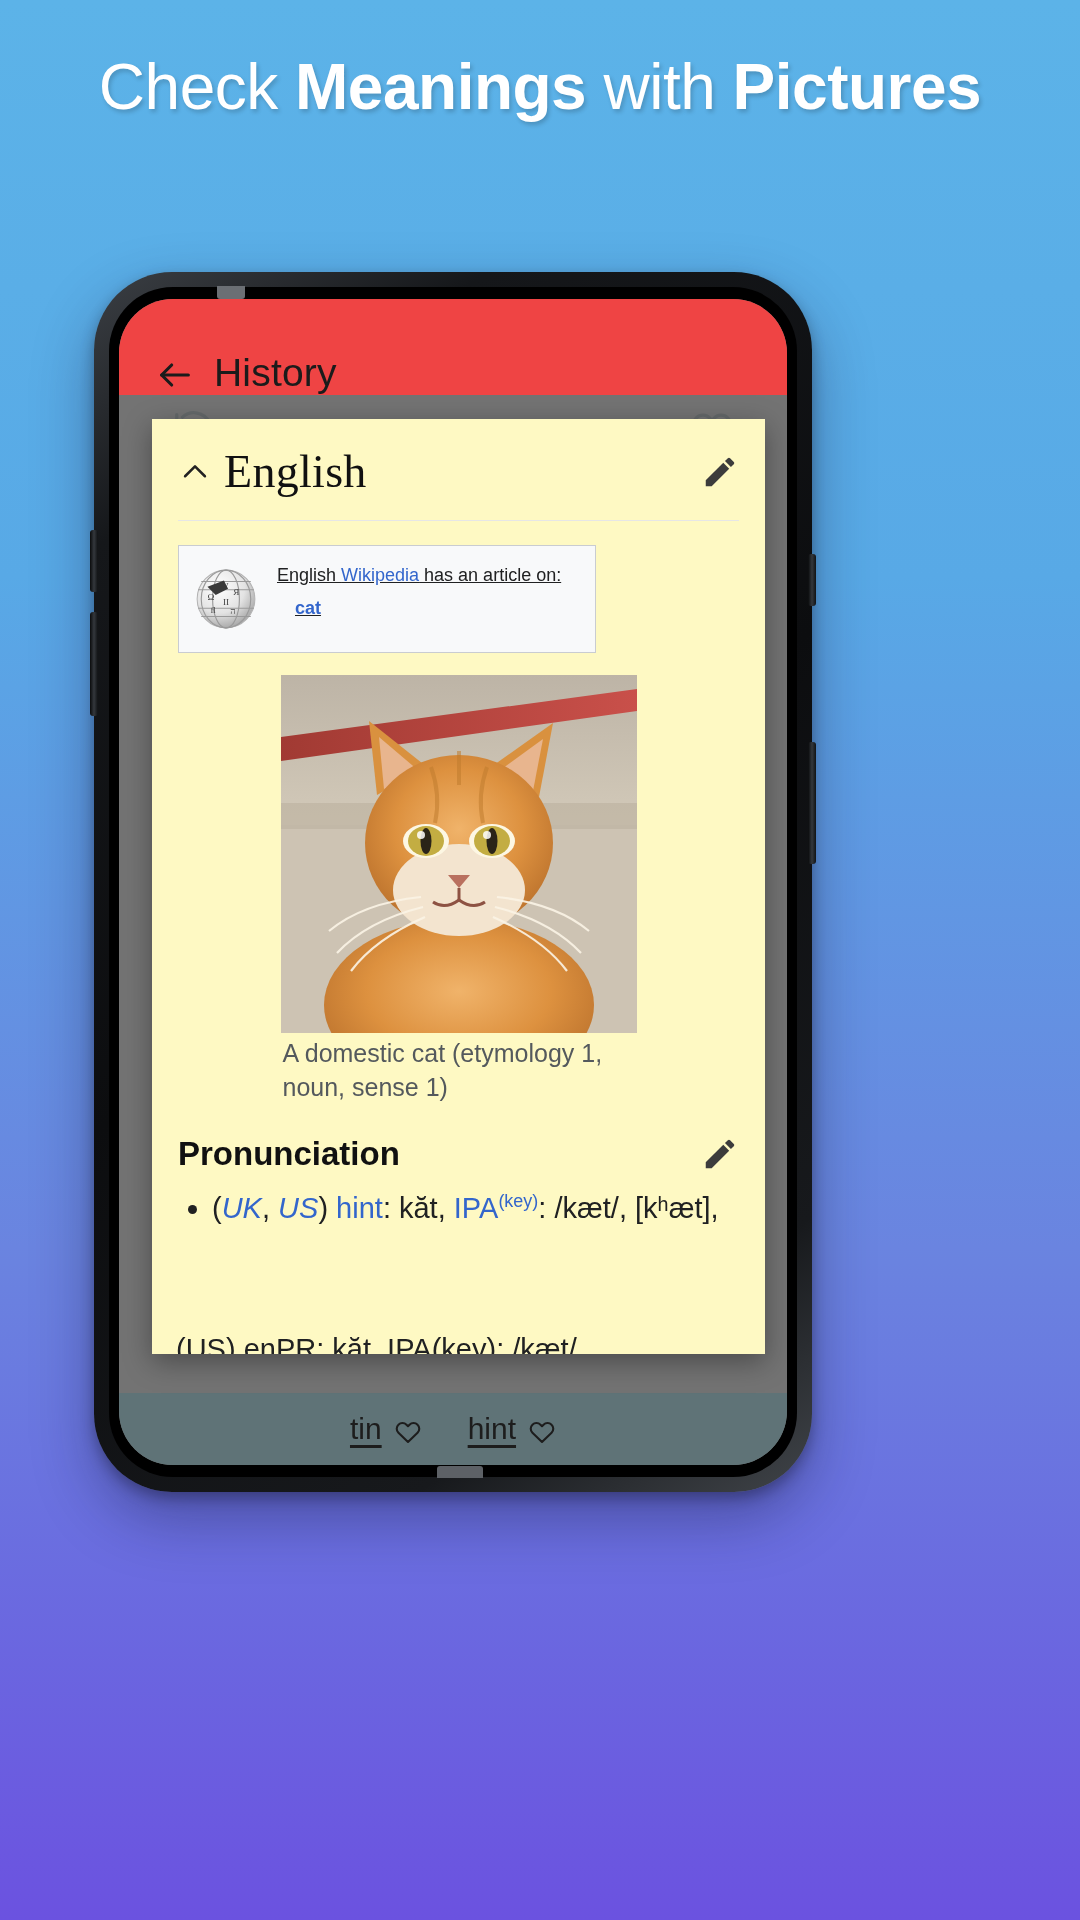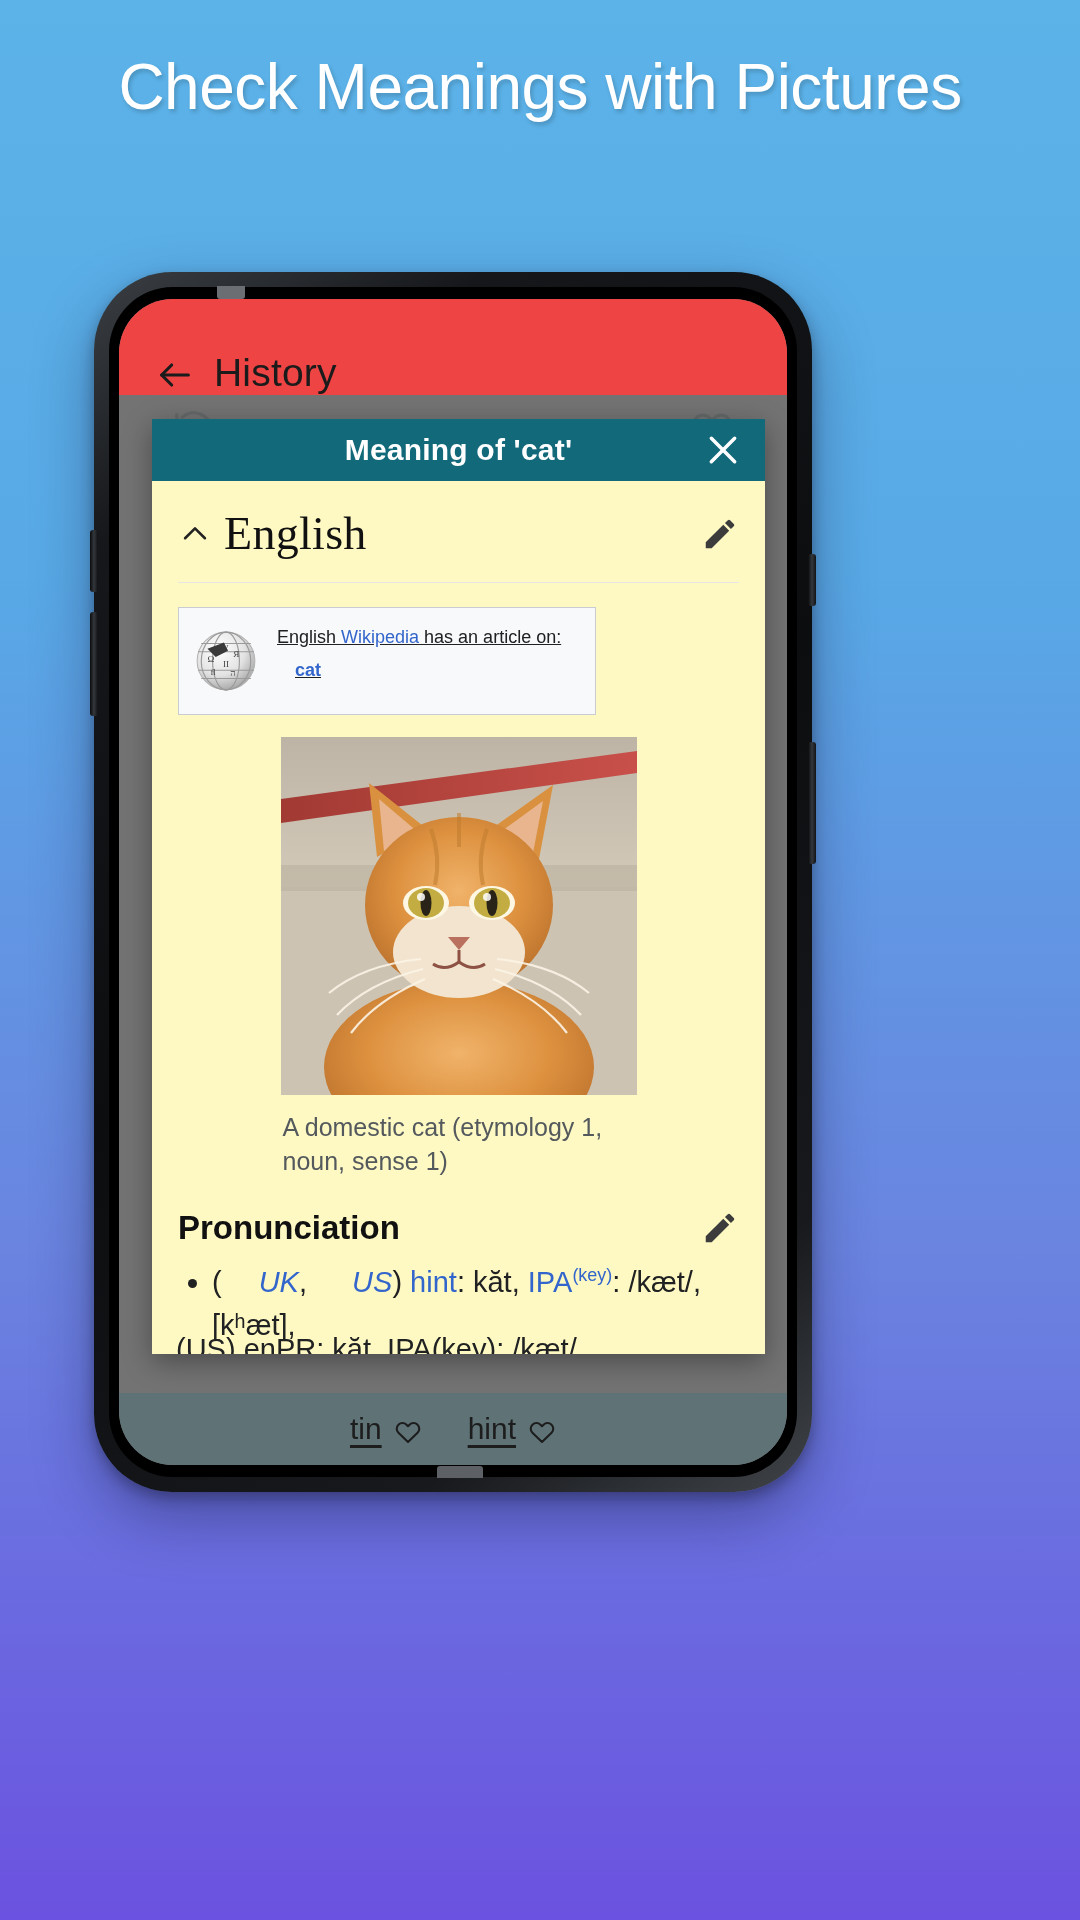--- a/index.html
+++ b/index.html
@@ -12,21 +12,21 @@
 
   
   .headline {
     position:absolute; top:52px; left:0; width:1080px;
     text-align:center; color:#ffffff;
     font-size:64px; line-height:1.12; font-weight:400;
     font-family:"Liberation Sans Narrow","Liberation Sans",sans-serif;
     letter-spacing:-0.5px;
     text-shadow:2px 3px 4px rgba(0,0,0,0.18);
   }
-  .headline b { font-weight:400; }
+  .headline b { font-weight:700; }
 
   
   .phone {
     position:absolute; left:94px; top:272px;
     width:718px; height:1220px;
     border-radius:78px;
     background:linear-gradient(145deg,#3b3f44 0%,#15171a 16%,#0c0d0f 50%,#17191c 84%,#404449 100%);
     box-shadow:0 26px 60px rgba(20,20,60,0.38), 0 6px 14px rgba(0,0,0,0.3);
     padding:15px;
   }
@@ -132,35 +132,35 @@
   .wiki-text a, .link { color:#3366cc; text-decoration:none; }
   .wiki-article { display:block; margin-top:6px; padding-left:18px; font-weight:700; color:#3366cc; }
 
   
   .photo-wrap { margin:22px auto 0 auto; width:356px; }
   .cat-photo {
     width:356px; height:358px; display:block; position:relative; overflow:hidden;
     background:#d9c9b2;
   }
   .caption {
-    margin:16px 0 0 0; font-size:25px; line-height:1.35; color:#54595d;
+    margin:4px 0 0 0; font-size:25px; line-height:1.35; color:#54595d;
     padding-left:2px;
   }
 
   
   .pron-row {
     display:flex; align-items:center; margin-top:30px;justify-content:center;
   }
   .pron-title { font-size:33px; font-weight:700; color:#111; flex:1; }
   .pron-list { margin-top:14px; padding-left:20px; }
   .pron-item {
     font-size:29px; line-height:1.5; color:#202122;
     list-style:disc; margin-left:14px;
   }
-  .pron-item i { font-style:italic;margin-left:37px; }
+  .pron-item i { font-style:italic; }
   sup.key { font-size:0.62em; vertical-align:super; }
   .clipped-line {
     position:absolute; left:24px; right:26px; bottom:-12px;
     font-size:29px; color:#202122; white-space:nowrap; overflow:hidden;
   }
 
   
   .wordbar {
     position:absolute; left:0; bottom:0; width:100%; height:72px;
     background:#5f7377; display:flex; align-items:center;
@@ -212,29 +212,20 @@
         </span>
         <span>
           <svg viewBox="0 0 24 24" width="46" height="46" fill="none" stroke="#0c2b31" stroke-width="1.7" stroke-linecap="round" stroke-linejoin="round">
             <path d="M12 20.5 3.8 12.6a4.8 4.8 0 0 1 0-6.9 4.8 4.8 0 0 1 6.9 0l1.3 1.3 1.3-1.3a4.8 4.8 0 0 1 6.9 0 4.8 4.8 0 0 1 0 6.9z"></path>
           </svg>
         </span>
       </div>
 
       <div class="dialog">
 
-        <div class="dialog-header">
-          <span class="dialog-title">Meaning of 'cat'</span>
-          <span class="dialog-close">
-            <svg viewBox="0 0 24 24" width="40" height="40" fill="none" stroke="#ffffff" stroke-width="2.1" stroke-linecap="round">
-              <line x1="5" y1="5" x2="19" y2="19"></line>
-                <line x1="19" y1="5" x2="5" y2="19"></line>
-            </svg>
-          </span>
-        </div>
 
         <div class="dialog-body">
 
           <div class="lang-row">
             <span class="chev">
               <svg viewBox="0 0 24 24" width="34" height="34" fill="none" stroke="#222" stroke-width="1.8" stroke-linecap="round" stroke-linejoin="round">
                 <polyline points="5,15 12,8 19,15"></polyline>
               </svg>
             </span>
             <span class="lang-name">English</span>

